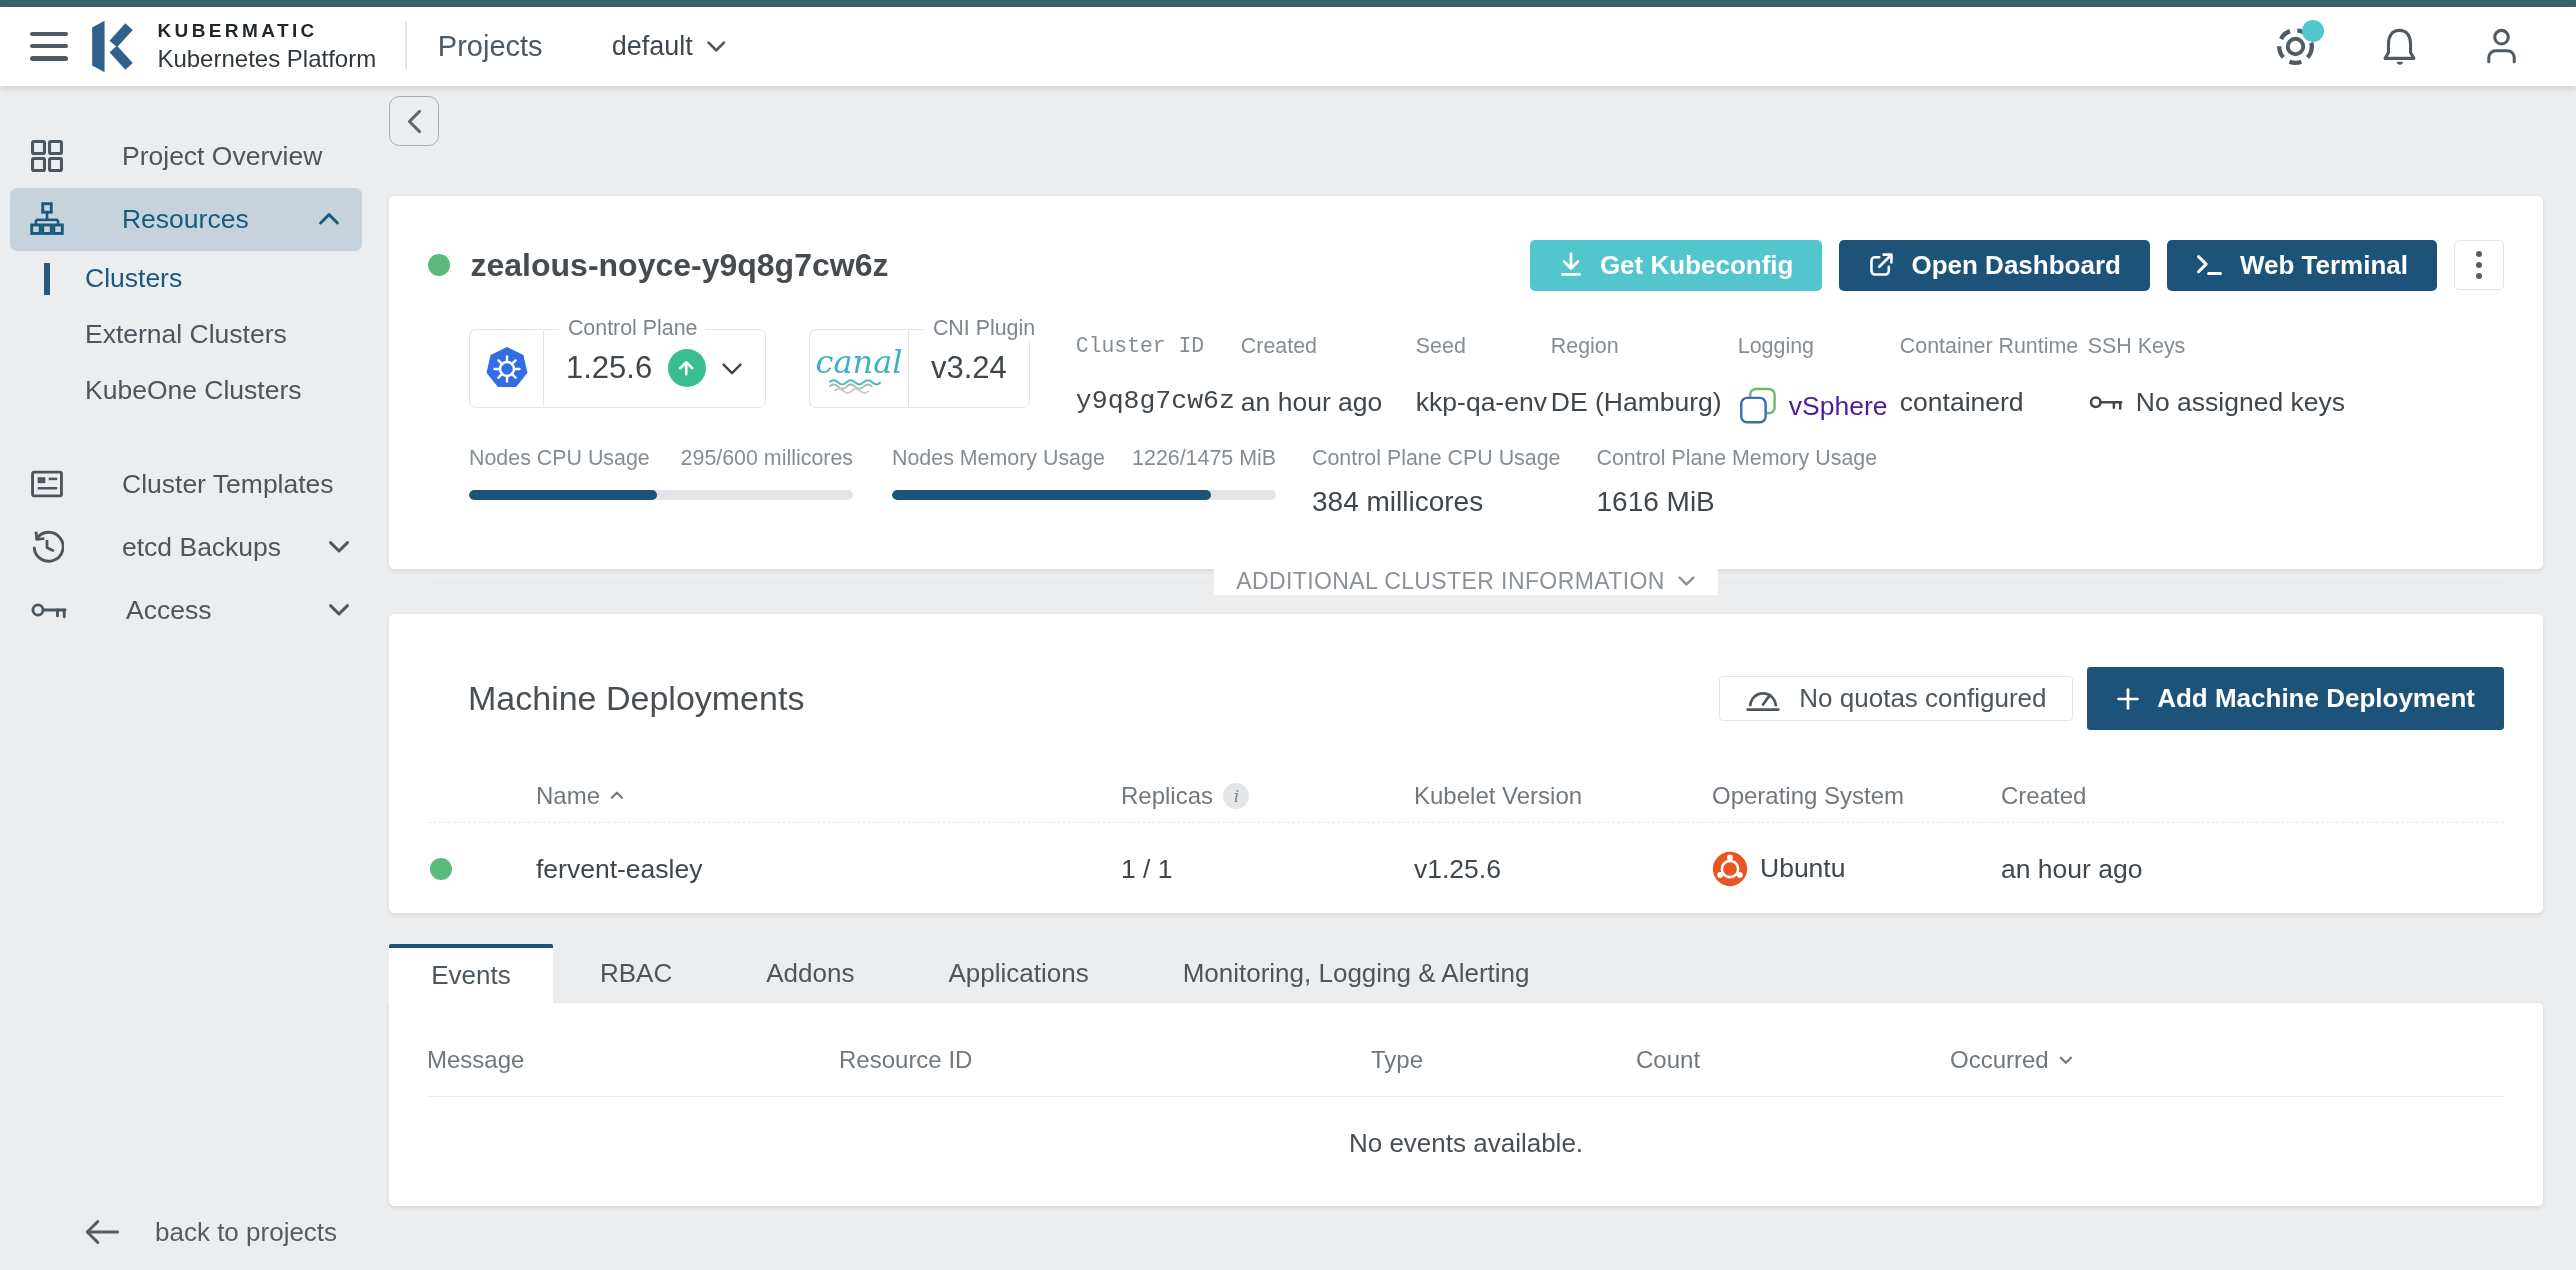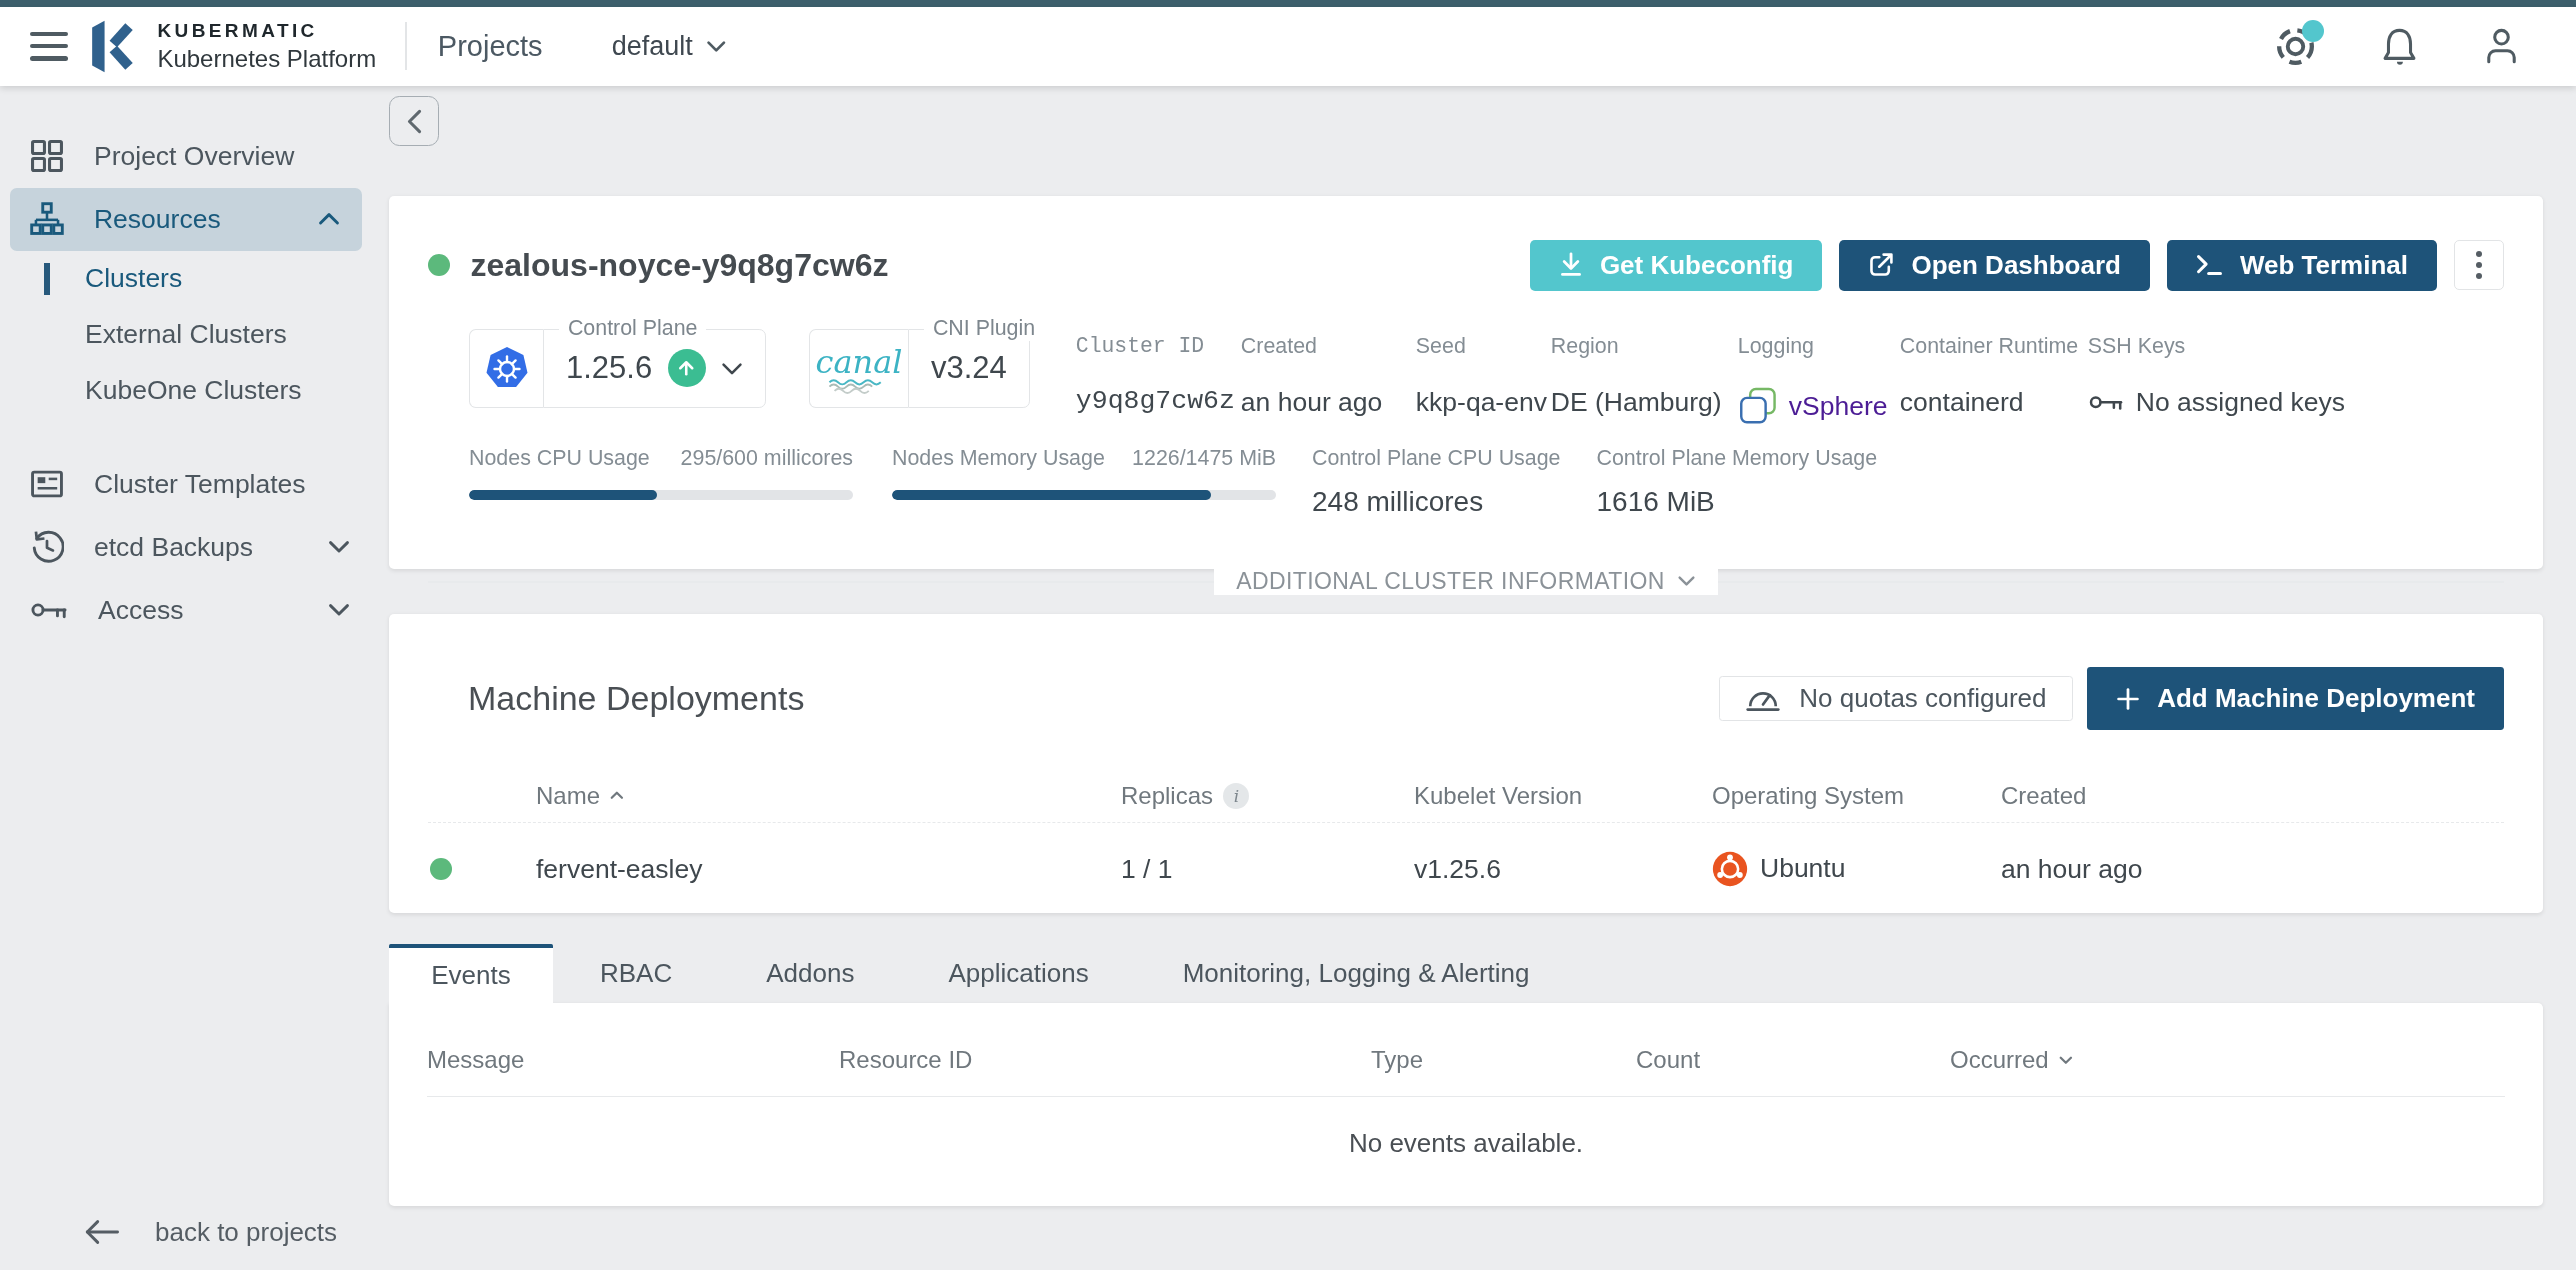--- a/index.html
+++ b/index.html
@@ -28,21 +28,21 @@
     margin-left:63px;font-size:27px;color:#3f4850;font-family:inherit;}
   .nav-right{margin-left:auto;display:flex;align-items:center;gap:63px;}
   .nav-icon-btn{background:none;border:none;padding:0;cursor:pointer;position:relative;display:flex;}
   .badge-dot{position:absolute;top:-5.1px;right:-6.8px;width:22px;height:22px;border-radius:50%;
     background:var(--accent-teal,#53c6cd);}
   
   .body{display:flex;height:1185px;}
   .sidebar{width:372px;flex:none;padding-top:39px;position:relative;}
   .side-item{height:63px;display:flex;align-items:center;padding-left:30px;gap:30px;
     font-size:26.5px;color:#4c565e;cursor:pointer;}
-  .side-item .lbl{white-space:nowrap;}
+  .side-item .lbl{white-space:nowrap;margin-left:28px;}
   .side-item.active{margin:0 10.3px;border-radius:6.8px;background:var(--sidebar-active-bg,#c6d3dc);
     padding-left:19.7px;color:var(--sidebar-active-text,#19597c);height:63px;}
   .side-item .chev{margin-left:auto;margin-right:22px;display:flex;}
   .side-sub{height:56px;display:flex;align-items:center;padding-left:85px;font-size:26.5px;
     color:#4c565e;cursor:pointer;position:relative;}
   .side-sub.active{color:var(--sidebar-active-text,#19597c);}
   .side-sub.active::before{content:"";position:absolute;left:44px;top:12px;width:6px;height:32px;
     background:#27597c;}
   .side-gap{height:34px;}
   .sidebar-footer{position:absolute;left:77px;bottom:22px;display:flex;align-items:center;gap:34px;
@@ -408,21 +408,21 @@
             <div class="ubar-head">
               <span>Nodes Memory Usage</span>
               <span>1226/1475 MiB</span>
             </div>
             <div class="track">
                 <div class="fill" id="fill-mem" style="width: 83%;"></div>
               </div>
           </div>
           <div class="ustat" style="margin-right:36px;min-width:229px;">
             <div class="attr-label">Control Plane CPU Usage</div>
-            <div class="attr-value">248 millicores</div>
+            <div class="attr-value">384 millicores</div>
           </div>
           <div class="ustat">
             <div class="attr-label">Control Plane Memory Usage</div>
             <div class="attr-value">1616 MiB</div>
           </div>
         </div>
 
         <div class="cl-more">
           <button class="cl-more-btn">
             <span>ADDITIONAL CLUSTER INFORMATION</span>

